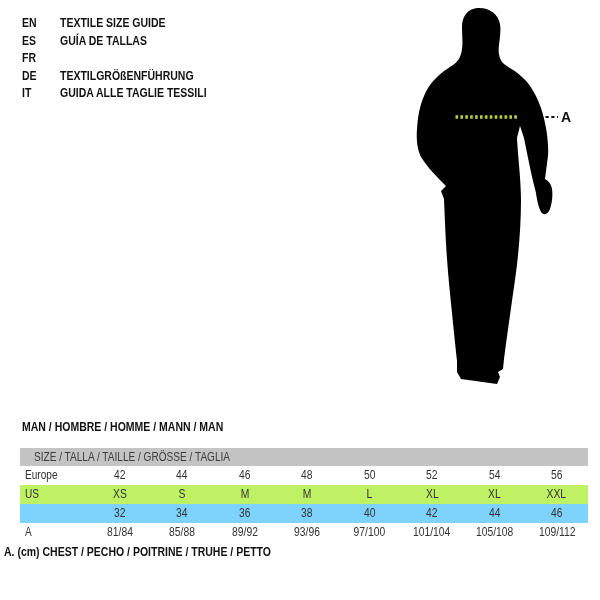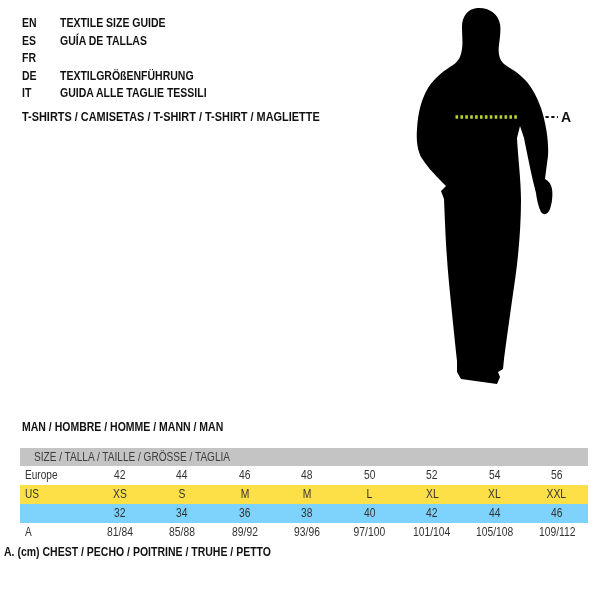--- a/index.html
+++ b/index.html
@@ -56,21 +56,20 @@
       <span class="lang-code"><span class="cond">DE</span></span>
       <span><span class="cond">TEXTILGRÖßENFÜHRUNG</span></span>
     </div>
     <div class="lang-row">
       <span class="lang-code"><span class="cond">IT</span></span>
       <span><span class="cond">GUIDA ALLE TAGLIE TESSILI</span></span>
     </div>
   </div>
 
   <div class="cats">
-    <div><span class="cond">T-SHIRTS / CAMISETAS / T-SHIRT / T-SHIRT / MAGLIETTE</span></div>
   </div>
 
   <svg class="fig" viewBox="0 0 200 420" width="200" height="420" xmlns="http://www.w3.org/2000/svg">
     <path d="M 77 8
          C 68 9 62 16 62 27
          C 62 35 63 43 62 49
          C 61 56 59 61 53 65
          C 45 70 35 77 28 88
          C 21 100 18 113 17 129
          C 16 142 18 151 21 157
@@ -115,21 +114,21 @@
       <div class="tcell"><span class="cond-c">42</span></div>
       <div class="tcell"><span class="cond-c">44</span></div>
       <div class="tcell"><span class="cond-c">46</span></div>
       <div class="tcell"><span class="cond-c">48</span></div>
       <div class="tcell"><span class="cond-c">50</span></div>
       <div class="tcell"><span class="cond-c">52</span></div>
       <div class="tcell"><span class="cond-c">54</span></div>
       <div class="tcell"><span class="cond-c">56</span></div>
     </div>
 
-    <div class="trow" style="background-color: #fde047;">
+    <div class="trow" style="background-color: #bef264;">
       <div class="tlabel"><span class="cond">US</span></div>
       <div class="tcell"><span class="cond-c">XS</span></div>
       <div class="tcell"><span class="cond-c">S</span></div>
       <div class="tcell"><span class="cond-c">M</span></div>
       <div class="tcell"><span class="cond-c">M</span></div>
       <div class="tcell"><span class="cond-c">L</span></div>
       <div class="tcell"><span class="cond-c">XL</span></div>
       <div class="tcell"><span class="cond-c">XL</span></div>
       <div class="tcell"><span class="cond-c">XXL</span></div>
     </div>

